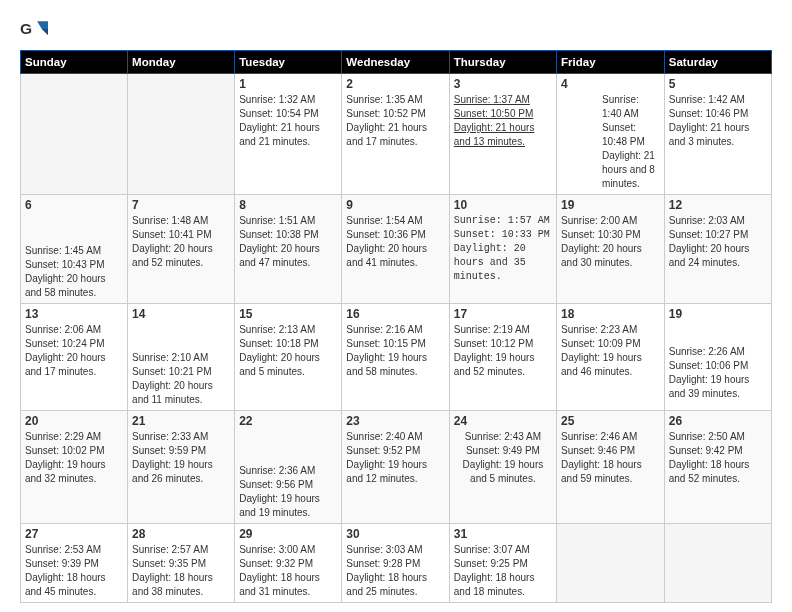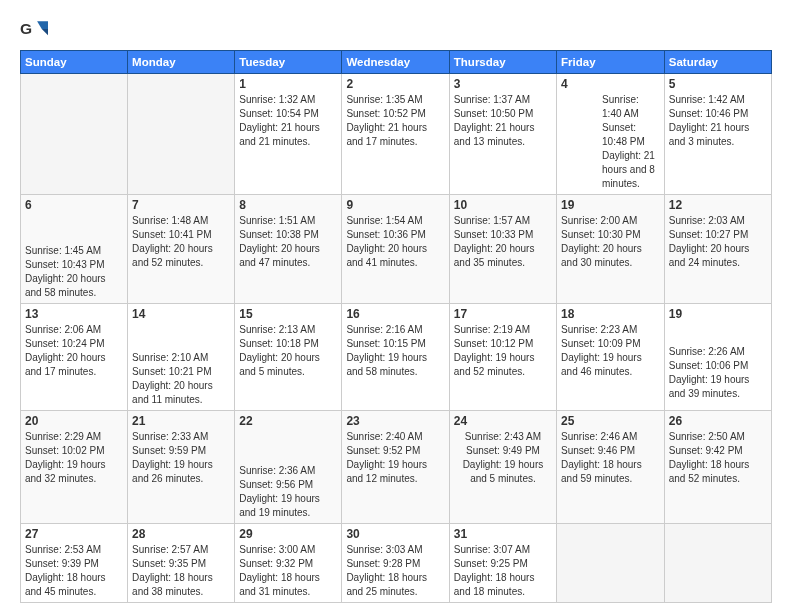--- a/index.html
+++ b/index.html
@@ -45,21 +45,21 @@
     .location {
       font-size: 15px;
       color: #555;
     }
     .calendar-table {
       width: 100%;
       border-collapse: collapse;
       flex: 1;
     }
     .calendar-table th {
-      background-color: #3b82f6;
+      background-color: #000000;
       color: #fff;
       font-size: 11.5px;
       font-weight: bold;
       padding: 5px 4px;
       text-align: left;
       border: 1px solid #1a5090;
     }
     .calendar-table td {
       border: 1px solid #ccc;
       vertical-align: top;
@@ -137,21 +137,21 @@
 Daylight: 21 hours and 21 minutes.</div>
           </td>
           <td>
             <span class="day-number">2</span>
             <div class="day-info" style="white-space: pre-line;">Sunrise: 1:35 AM
 Sunset: 10:52 PM
 Daylight: 21 hours and 17 minutes.</div>
           </td>
           <td>
             <span class="day-number">3</span>
-            <div class="day-info" style="white-space: pre-line;">Sunrise: 1:37 AM
+            <div class="day-info" style="white-space: pre-line; text-decoration: underline;">Sunrise: 1:37 AM
 Sunset: 10:50 PM
 Daylight: 21 hours and 13 minutes.</div>
           </td>
           <td>
             <span class="day-number">4</span>
             <div class="day-info" style="white-space: pre-line; margin-left: 41px;">Sunrise: 1:40 AM
 Sunset: 10:48 PM
 Daylight: 21 hours and 8 minutes.</div>
           </td>
           <td>
@@ -181,21 +181,21 @@
 Daylight: 20 hours and 47 minutes.</div>
           </td>
           <td>
             <span class="day-number">9</span>
             <div class="day-info" style="white-space: pre-line;">Sunrise: 1:54 AM
 Sunset: 10:36 PM
 Daylight: 20 hours and 41 minutes.</div>
           </td>
           <td>
             <span class="day-number">10</span>
-            <div class="day-info" style="white-space: pre-line;">Sunrise: 1:57 AM
+            <div class="day-info" style="white-space: pre-line; font-family: Liberation Mono, monospace;">Sunrise: 1:57 AM
 Sunset: 10:33 PM
 Daylight: 20 hours and 35 minutes.</div>
           </td>
           <td>
             <span class="day-number">19</span>
             <div class="day-info" style="white-space: pre-line;">Sunrise: 2:00 AM
 Sunset: 10:30 PM
 Daylight: 20 hours and 30 minutes.</div>
           </td>
           <td>

